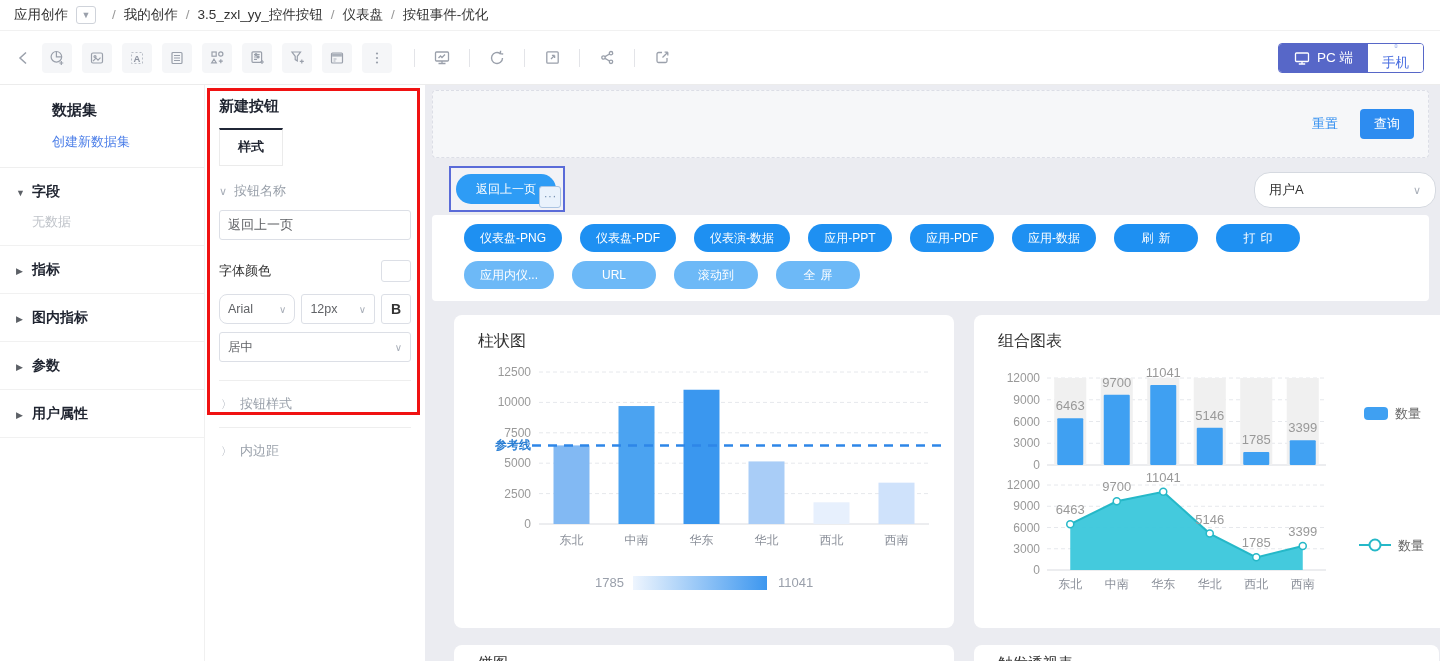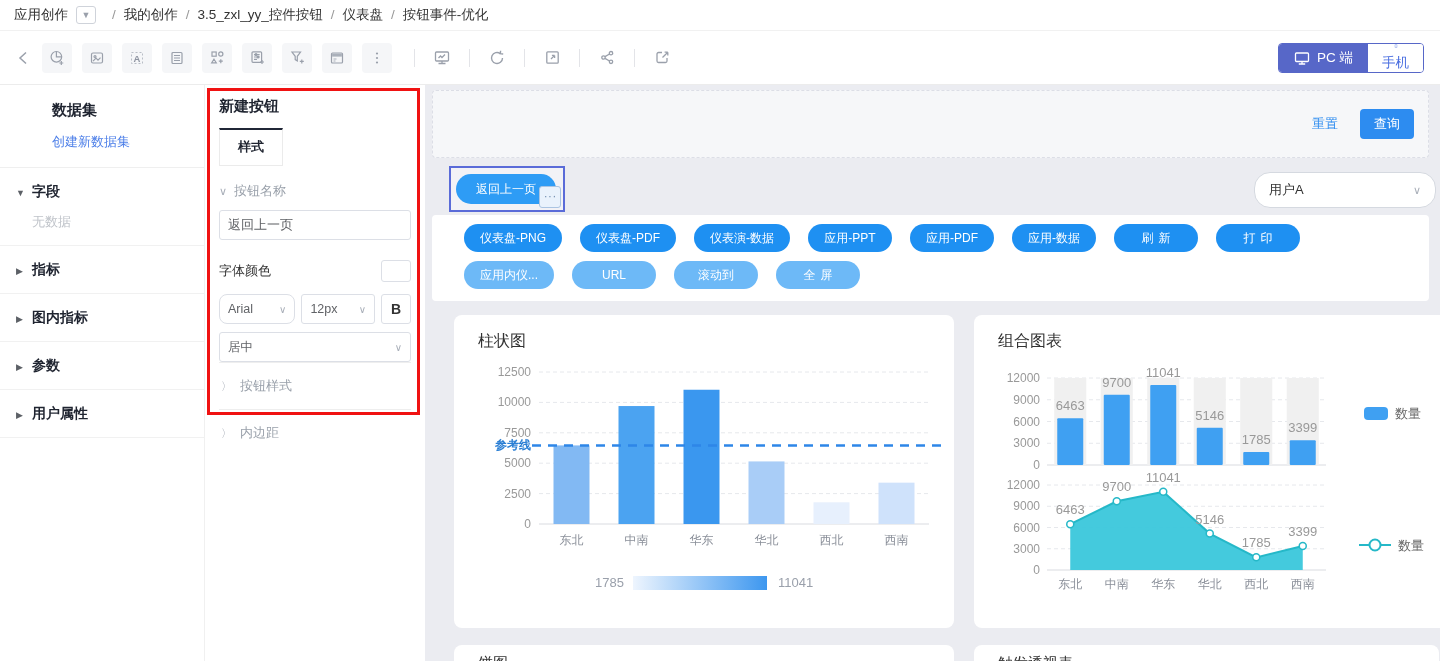--- a/index.html
+++ b/index.html
@@ -43,21 +43,21 @@
   .text-input { width:100%; height:30px; border:1px solid #dcdfe6; border-radius:3px; padding:0 8px; font-size:13px; color:#606266; background:#fff; }
   .fontcolor-row { display:flex; justify-content:space-between; align-items:center; margin:20px 0 12px; }
   .fc-label { font-size:13px; color:#333; }
   .swatch { width:30px; height:22px; border:1px solid #dcdfe6; border-radius:3px; background:#fff; cursor:pointer; }
   .font-row { display:flex; gap:6px; margin-bottom:8px; }
   .sel { height:30px; border:1px solid #dcdfe6; border-radius:3px; display:flex; align-items:center; justify-content:space-between; padding:0 8px; color:#606266; font-size:12.5px; background:#fff; cursor:pointer; }
   .sel .chev { font-size:10px; }
   .sel-font { flex:1.05;border-radius:8px; }
   .sel-size { flex:1; }
   .b-btn { width:30px; height:30px; border:1px solid #dcdfe6; border-radius:3px; background:#fff; font-weight:bold; font-size:14px; color:#333; cursor:pointer; flex:none; }
-  .sel-align { }
+  .sel-align { margin-bottom:18px; }
   .collapse-row { border-top:1px solid #eeeeee; padding:14px 2px; color:#99a0aa; font-size:13px; cursor:pointer; display:flex; align-items:center; gap:8px; }
 
   .red-annotation { position:absolute; left:207px; top:88px; width:213px; height:327px; border:3px solid #f01212; z-index:60; pointer-events:none; }
 
   
   .canvas { flex:1; background:#ebecf1; position:relative; overflow:hidden; }
   .filter-card { position:absolute; left:7px; top:5px; width:997px; height:68px; background:#f6f7f9; border:1px dashed #dcdee6; border-radius:4px; display:flex; align-items:center; justify-content:flex-end; padding-right:14px; gap:22px; }
   .reset-btn { background:none; border:none; color:#2d8cf0; font-size:13px; cursor:pointer; }
   .query-btn { background:#2d8cf0; border:none; color:#fff; font-size:13px; width:54px; height:30px; border-radius:4px; cursor:pointer; }
 

